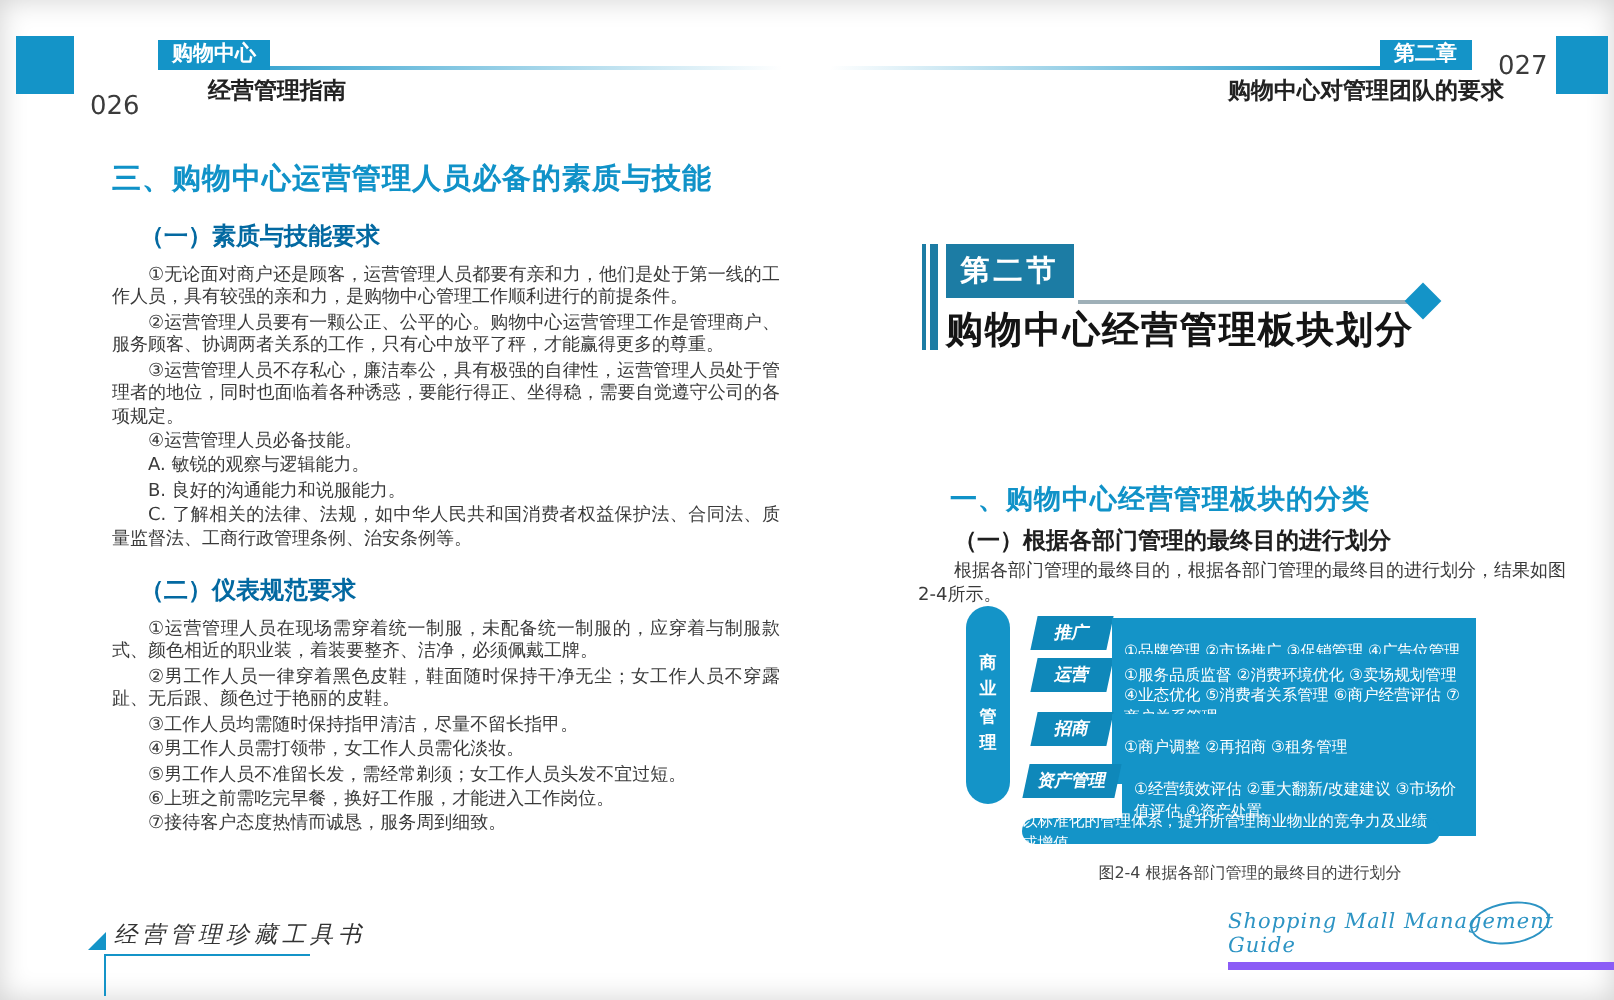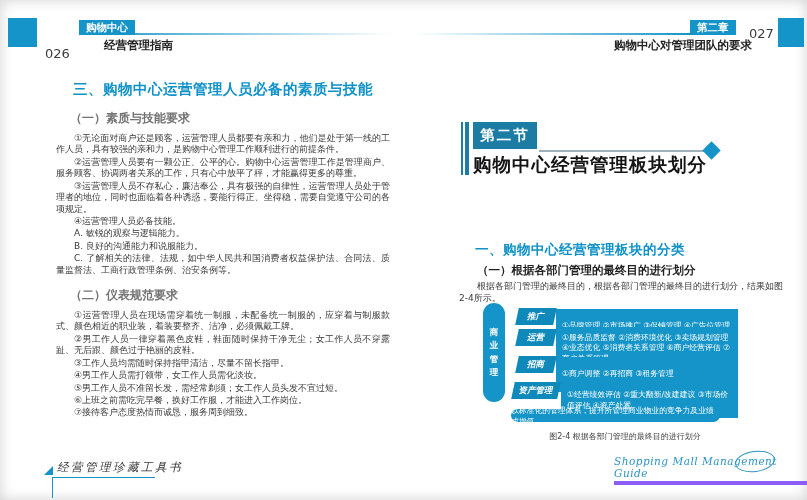--- a/index.html
+++ b/index.html
@@ -23,22 +23,22 @@
   .headline-l{left:79px;top:33px;width:312px;height:2px;
      background:linear-gradient(to right,#1494c8,rgba(20,148,200,0));}
   .headline-r{left:415px;top:33px;width:275px;height:2px;
      background:linear-gradient(to left,#1494c8,rgba(20,148,200,0));}
   .headsub{font-size:11.5px;font-weight:bold;color:#222;}
   .hs-l{left:79px;top:38px;margin-left:25px;}
   .hs-r{right:55px;top:38px;}
 
   
   .main-left{left:56px;top:80px;width:334px;}
-  .h1-blue{font-size:14.5px;font-weight:bold;color:#1092c8;margin:0 0 9px 0;letter-spacing:.5px;text-align:center;}
-  .h2-sub{font-size:12px;font-weight:bold;color:#737373;margin:11px 0 6px 0;padding-left:14px;}
+  .h1-blue{font-size:14.5px;font-weight:bold;color:#1092c8;margin:0 0 9px 0;letter-spacing:.5px;}
+  .h2-sub{font-size:12px;font-weight:bold;color:#0369a1;margin:11px 0 6px 0;padding-left:14px;}
   .para{font-size:9px;line-height:1.27;color:#3a3a3a;margin:0 0 1px 0;
         text-indent:2em;text-align:justify;}
 
   
   .bar1{left:461px;top:122px;width:2px;height:53px;background:#1c7ca4;}
   .bar2{left:465px;top:122px;width:4px;height:53px;background:#1c7ca4;}
   .kicker{left:473px;top:122px;width:64px;height:27px;background:#1c7ca4;color:#fff;
           font-size:14.5px;font-weight:bold;display:flex;align-items:center;justify-content:center;
           letter-spacing:2px;}
   .banner-rule{left:539px;top:150px;width:170px;height:1.5px;background:#9fb0b8;}

